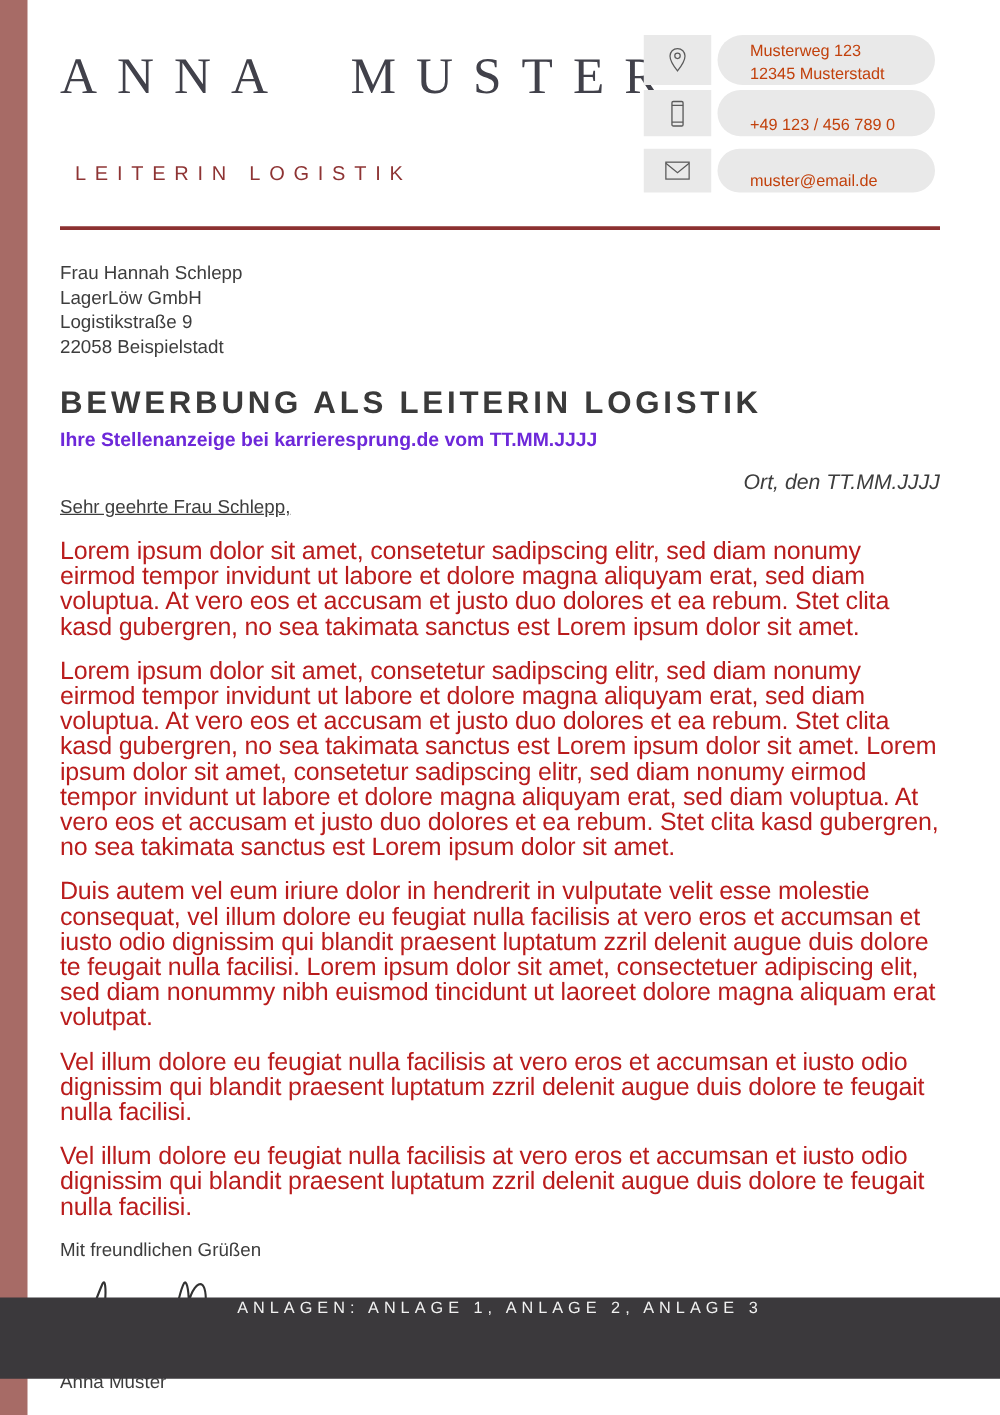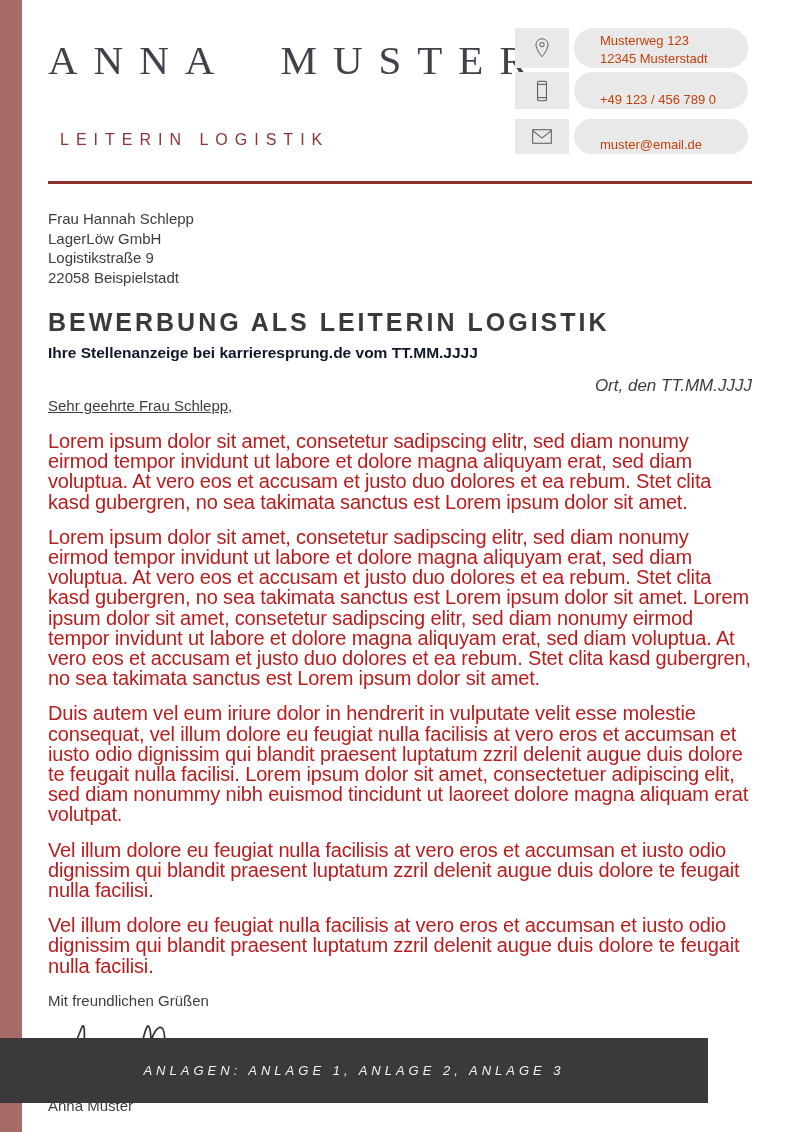--- a/index.html
+++ b/index.html
@@ -90,21 +90,21 @@
     font-size: 25px;
     font-weight: 700;
     letter-spacing: 3px;
     color: #3a3a3a;
     white-space: nowrap;
   }
   .letter-subject {
     margin-top: 7px;
     font-size: 15.5px;
     font-weight: 700;
-    color: #0f172a;
+    color: #6d28d9;
   }
   .date-line {
     margin-top: 14px;
     text-align: right;
     font-style: italic;
     font-size: 17px;
     color: #3d3d3d;
   }
   .salutation {
     margin-top: 0;
@@ -123,23 +123,23 @@
     margin-top: 16px;
     font-size: 15px;
   }
   .signature-block { margin-top: 8px; height: 74px; }
   .signature-block svg { display:block; }
   .signature-name { margin-top: 6px; font-size: 15px; }
   
   .footer-bar {
     position: absolute;
     left: 0; top: 1038px;
-    width: 708px; height: 65px;
+    width: 800px; height: 65px;
     background: #3b393c;
-    display: flex; align-items: center; justify-content: center; font-style: italic;
+    display: flex; justify-content: center;
   }
   .footer-bar span {
     color: #f2f2f2;
     font-size: 13px;
     letter-spacing: 4px;
     white-space: nowrap;
   }
 </style>
 </head>
 <body>

